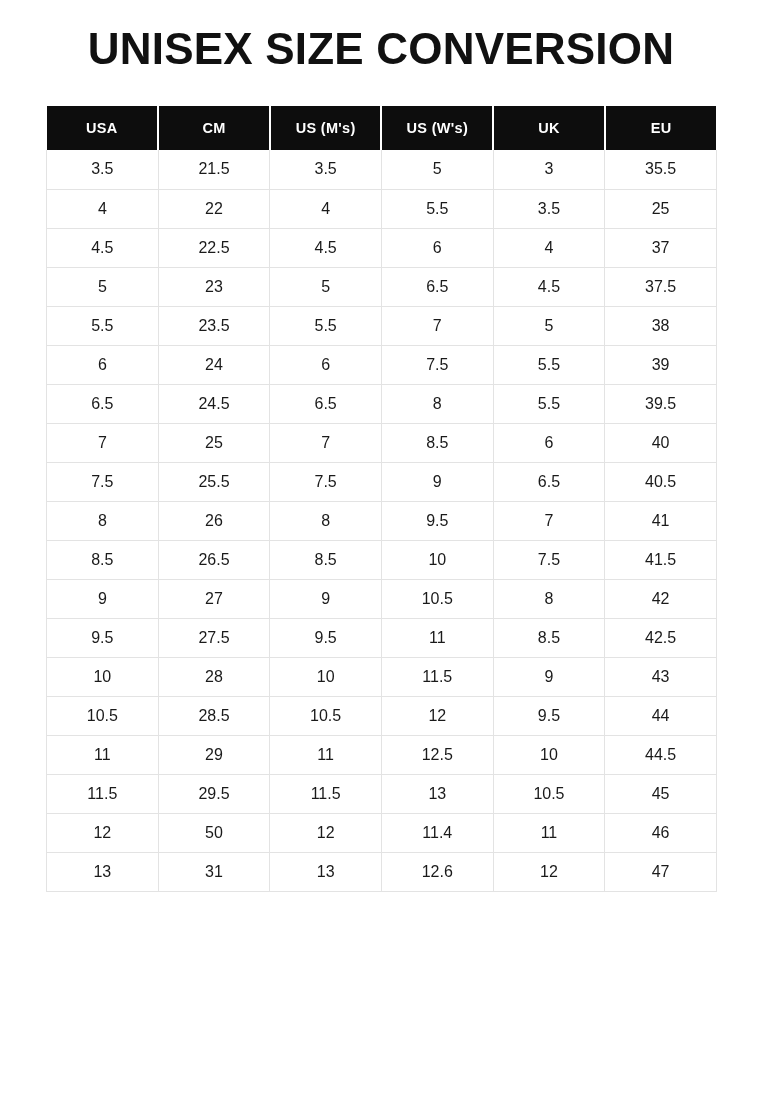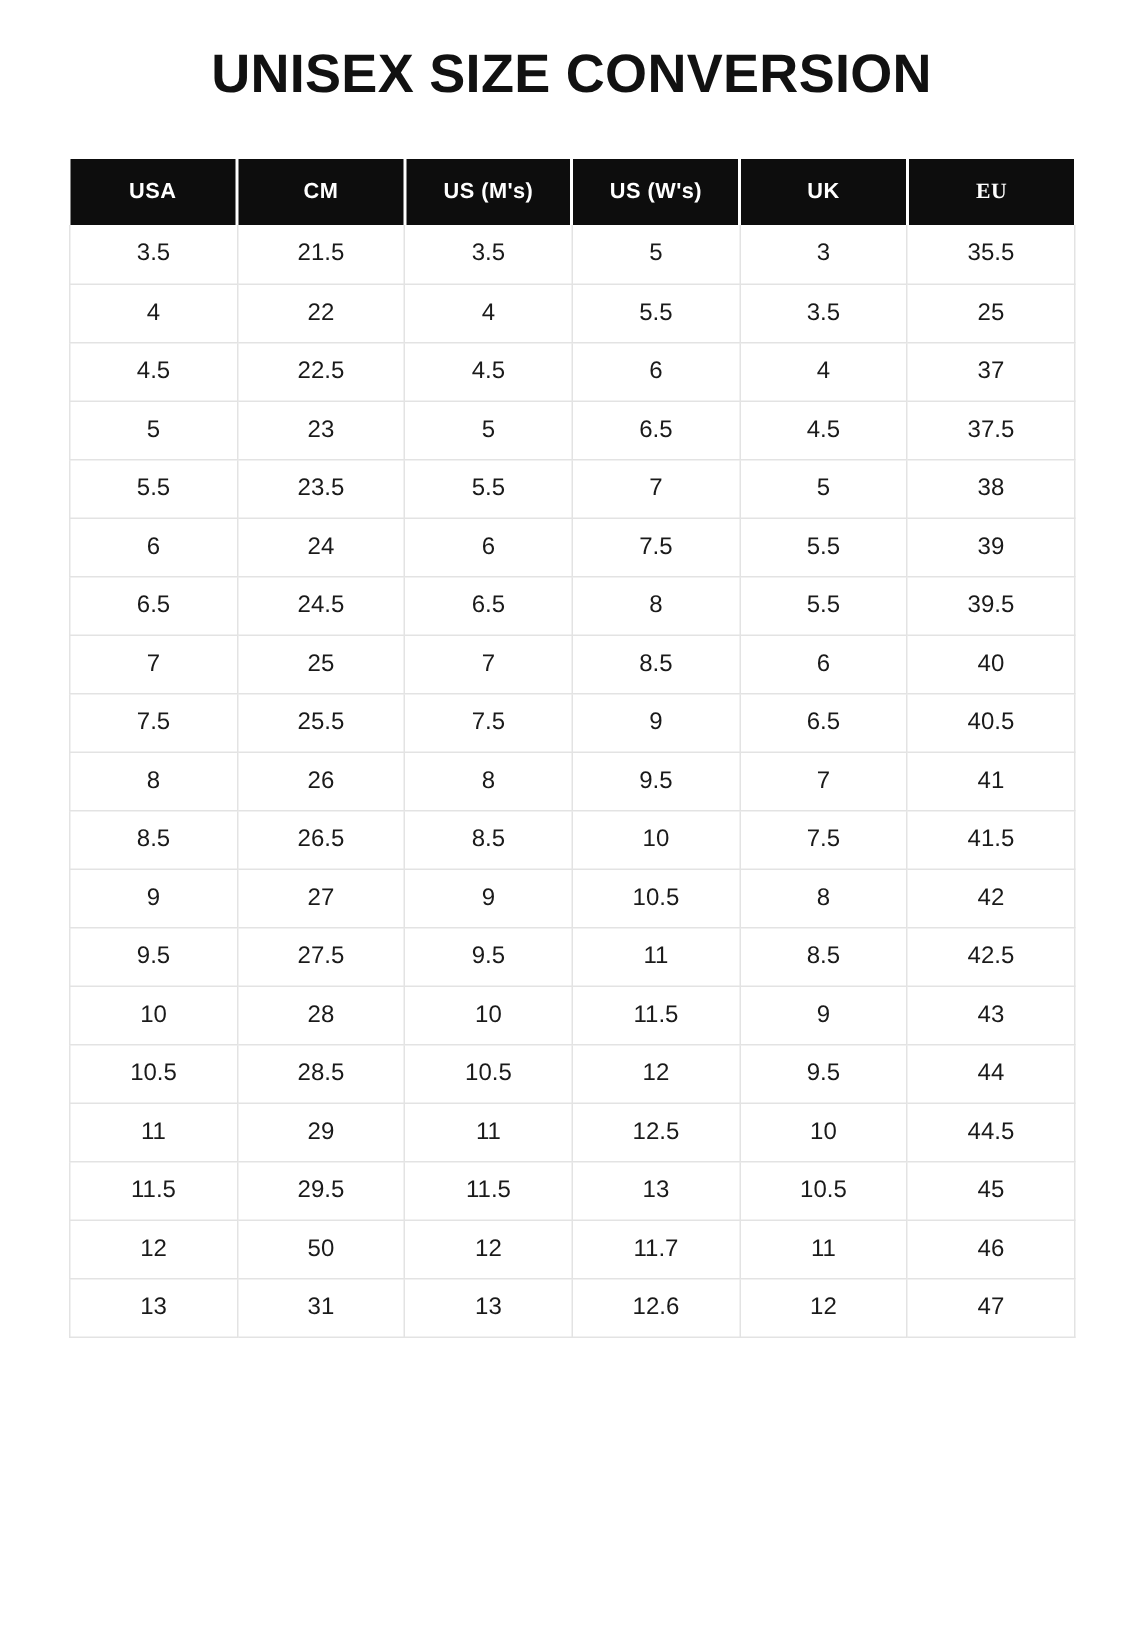--- a/index.html
+++ b/index.html
@@ -23,21 +23,21 @@
     box-sizing: border-box;
   }
 
   
   .title {
     position: absolute;
     top: 28px;
     left: 0;
     width: 762px;
     text-align: center;
-    font-size: 36px;
+    font-size: 44px;
     font-weight: 700;
     letter-spacing: 0.2px;
     color: #111111;
     line-height: 42px;
     white-space: nowrap;
   }
 
   
   .table-wrap {
     position: absolute;
@@ -75,21 +75,20 @@
     border-right: 2px solid #ffffff;
     border-top: none;
     border-bottom: none;
     white-space: nowrap;
   }
   thead th:first-child {
     border-left: none;
   }
   thead th:last-child {
     border-right: none;
-    font-family: Liberation Serif, serif;
   }
 
   
   tbody tr {
     height: 39px;
   }
 
   tbody td {
     font-size: 16px;
     font-weight: 400;
@@ -267,21 +266,21 @@
             <td>29.5</td>
             <td>11.5</td>
             <td>13</td>
             <td>10.5</td>
             <td>45</td>
           </tr>
           <tr>
             <td>12</td>
             <td>50</td>
             <td>12</td>
-            <td>11.7</td>
+            <td>11.4</td>
             <td>11</td>
             <td>46</td>
           </tr>
           <tr>
             <td>13</td>
             <td>31</td>
             <td>13</td>
             <td>12.6</td>
             <td>12</td>
             <td>47</td>

